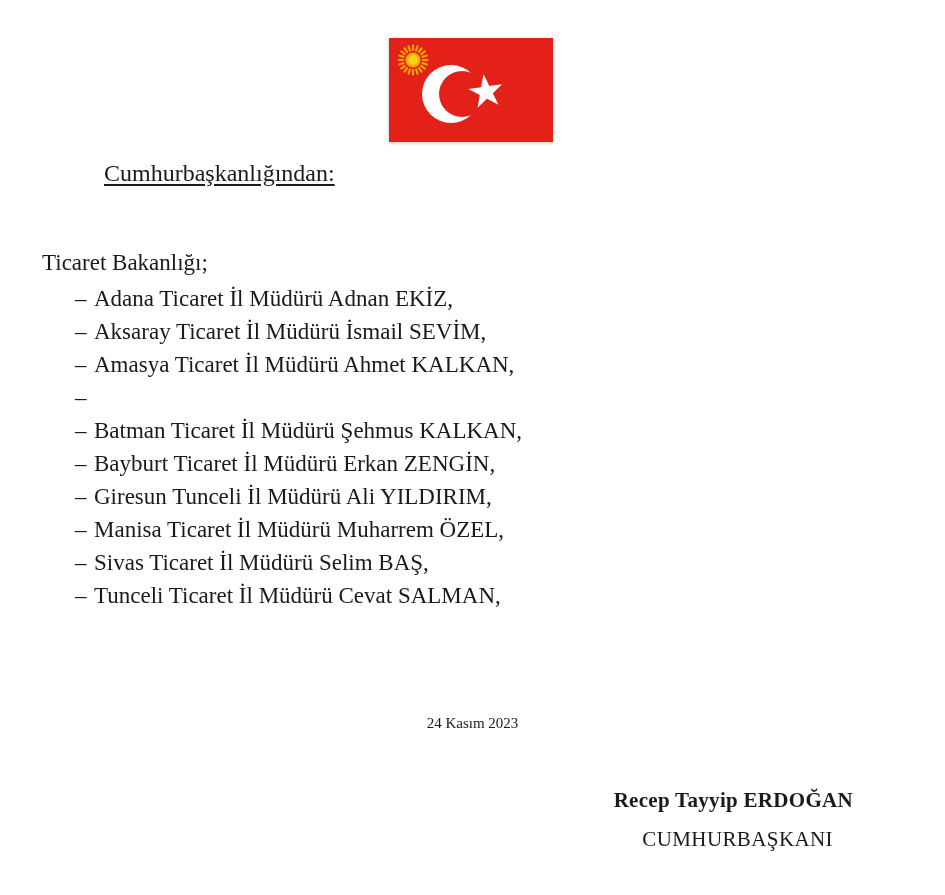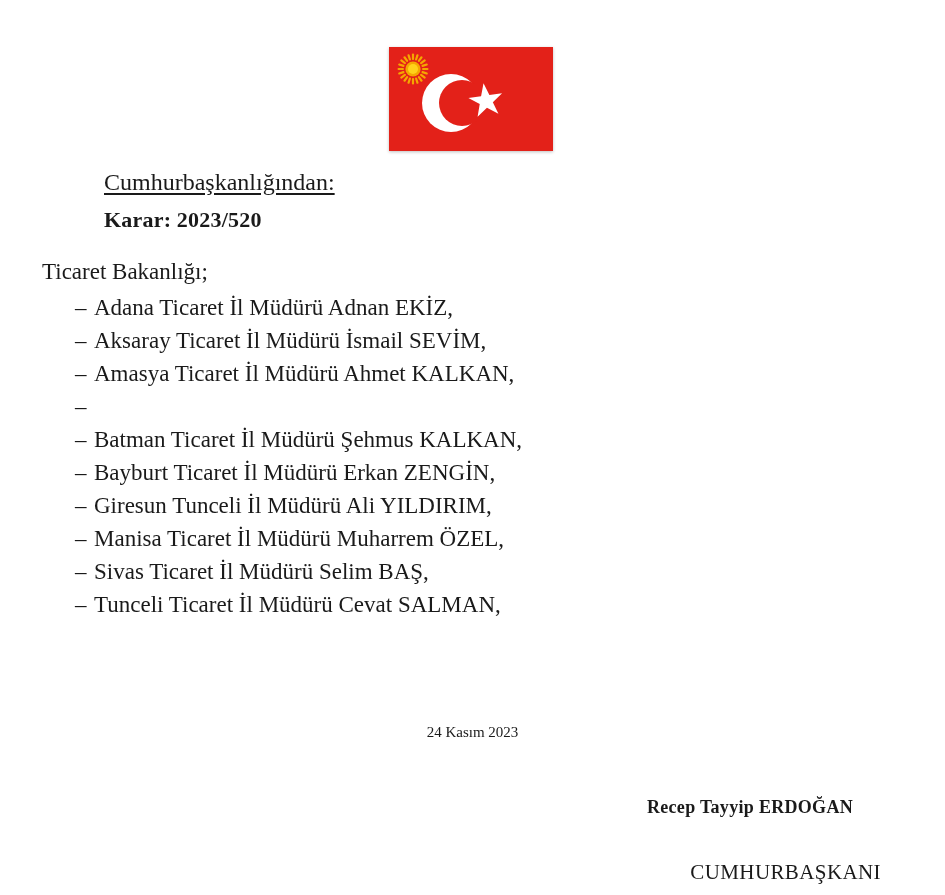--- a/index.html
+++ b/index.html
@@ -29,21 +29,21 @@
     display: block;
     width: 164px;
     height: 104px;
     box-shadow: 0 1px 3px rgba(0,0,0,0.25);
   }
 
   
   #doc {
     position: absolute;
     left: 0;
-    top: 16px;
+    top: 7px;
     width: 945px;
     height: 651px;
   }
 
   .heading-office {
     position: absolute;
     left: 104px;
     top: 152px;
     font-size: 24px;
     line-height: 1.18;
@@ -120,39 +120,38 @@
   }
 
   .signature-name {
     position: absolute;
     left: 0;
     top: 781px;
     width: 945px;
     padding-right: 92px;
     box-sizing: border-box;
     text-align: right;
-    font-size: 18px;
+    font-size: 21px;
     font-weight: 700;
     line-height: 1.18;
     letter-spacing: 0.3px;
   }
 
   .signature-title {
     position: absolute;
     left: 0;
     top: 820px;
     width: 945px;
-    padding-right: 64px;
+    padding-right: 112px;
     box-sizing: border-box;
     text-align: right;
     font-size: 21px;
     font-weight: 400;
     line-height: 1.18;
     letter-spacing: 0.4px;
-    margin-top: 24px;
   }
 </style>
 </head>
 <body>
 
 <div id="doc">
 
   <div id="flag-block">
     <svg class="flag-svg" viewBox="0 0 164 104" xmlns="http://www.w3.org/2000/svg">
       <rect x="0" y="0" width="164" height="104" fill="#E32119"></rect>
@@ -192,21 +191,20 @@
           </g>
         </g>
         <circle cx="0" cy="0" r="7.6" fill="#F5A700"></circle>
         <circle cx="0" cy="0" r="5.0" fill="#FFD21A"></circle>
       </g>
     </svg>
   </div>
 
   <div class="heading-office">Cumhurbaşkanlığından:</div>
 
-  <div class="heading-decision">Karar: 2023/520</div>
 
   <div class="ministry-line">Ticaret Bakanlığı;</div>
 
   <ul id="appointment-list">
       <li><span class="dash">–</span><span class="entry-text">Adana Ticaret İl Müdürü Adnan EKİZ,</span></li>
       <li><span class="dash">–</span><span class="entry-text">Aksaray Ticaret İl Müdürü İsmail SEVİM,</span></li>
       <li><span class="dash">–</span><span class="entry-text">Amasya Ticaret İl Müdürü Ahmet KALKAN,</span></li>
       <li><span class="dash">–</span></li>
       <li><span class="dash">–</span><span class="entry-text">Batman Ticaret İl Müdürü Şehmus KALKAN,</span></li>
       <li><span class="dash">–</span><span class="entry-text">Bayburt Ticaret İl Müdürü Erkan ZENGİN,</span></li>

